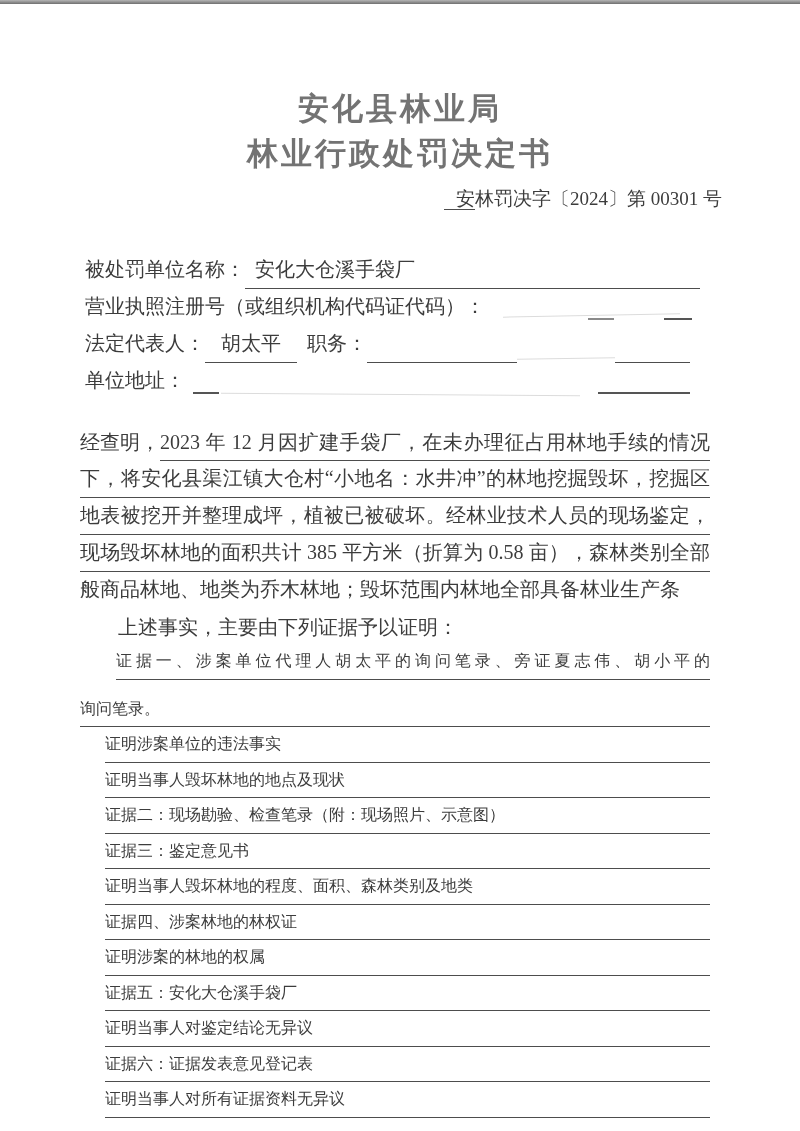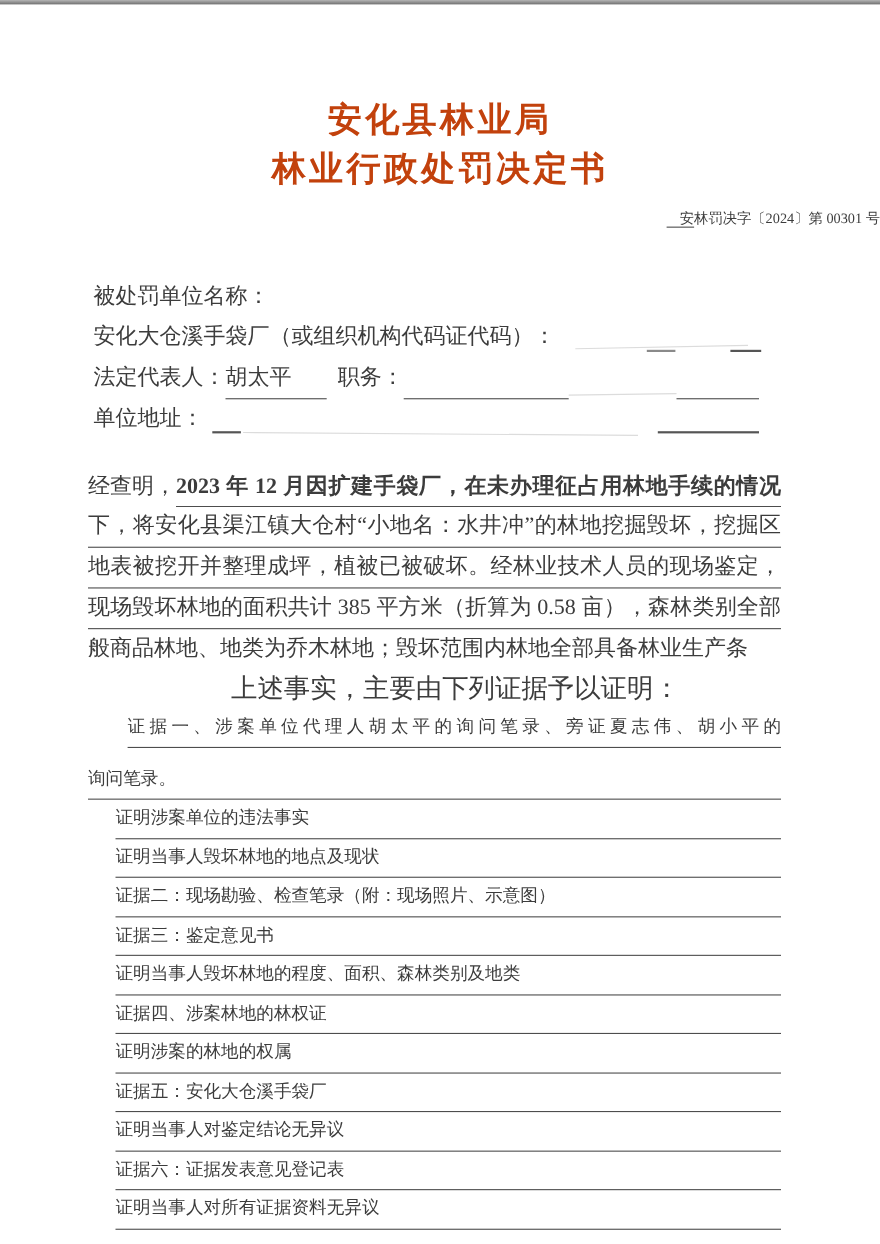--- a/index.html
+++ b/index.html
@@ -8,54 +8,54 @@
     width:800px; height:1131px;
     margin:0 auto;
     background:#ffffff;
     font-family:"Liberation Serif","DejaVu Serif",serif;
     color:#3c3c3c;
     overflow:hidden;
   }
   .scan-edge { height:4px; background:linear-gradient(#b5b5b5,#6f6f6f); }
 
   
-  .title-block { margin-top:82px; text-align:center; color:#c2410c; }
+  .title-block { margin-top:82px; text-align:center; color:#737373; }
   .title-line { font-size:31px; font-weight:600; letter-spacing:3px; line-height:45px; }
 
   
-  .doc-no { margin-top:10px; text-align:right; font-size:13px; line-height:26px; }
+  .doc-no { margin-top:10px; text-align:right; padding-right:78px; font-size:19px; line-height:26px; }
   .doc-no .u-lead { border-bottom:1.5px solid #4d4d4d; padding-left:12px; }
 
   
   .fields { margin:40px 0 0 85px; width:625px; font-size:20px; }
   .frow { position:relative; display:flex; height:37px; line-height:35px; white-space:nowrap; }
   .flabel { flex:0 0 auto; }
   .fill { flex:1 1 auto; border-bottom:1.5px solid #4d4d4d; }
   .fill.pad { padding-left:10px; }
   .nofill { flex:1 1 auto; position:relative; }
-  .name-fill { flex:0 0 auto; width:92px; border-bottom:1.5px solid #4d4d4d; text-align:left; margin-right:10px; }
+  .name-fill { flex:0 0 auto; width:92px; border-bottom:1.5px solid #4d4d4d; text-align:center; margin-right:10px; }
   .seg { position:absolute; bottom:6px; border-bottom:2px solid #555; }
   .seg.light { border-bottom-color:#8a8a8a; }
   .whiteout { position:absolute; background:#ffffff; z-index:2; }
   .hairline { position:absolute; height:1px; background:#dcdcdc; z-index:3; }
 
   
   .paragraph { margin:1px 0 0 80px; width:630px; font-size:20px; }
   .prow { height:36px; line-height:35px; border-bottom:1.5px solid #4d4d4d;
           text-align:justify; text-align-last:justify; overflow:hidden; }
   .prow.first { display:flex; border-bottom:none; text-align:left; text-align-last:auto;margin-top:25px; }
   .prow.first .lead { flex:0 0 auto; white-space:nowrap; }
   .prow.first .rest { flex:1 1 auto; border-bottom:1.5px solid #4d4d4d;
-                      text-align:justify; text-align-last:justify; overflow:hidden;font-weight:bold; }
+                      text-align:justify; text-align-last:justify; overflow:hidden; }
   .prow.last { border-bottom:none; text-align:left; text-align-last:auto; }
   .prow.last .inkline { display:inline-block; border-bottom:1.5px solid #4d4d4d; line-height:34px; }
 
   
   .ev-intro { margin-left:80px; width:630px; padding-left:38px; box-sizing:border-box;
-              font-size:24px; height:36px; line-height:38px;text-align:center; }
+              font-size:20px; height:36px; line-height:38px; }
   .evidence { margin-left:80px; width:630px; font-size:16px; }
   .erow { height:34.5px; line-height:33px; border-bottom:1.5px solid #4d4d4d; white-space:nowrap; overflow:hidden; }
   .erow.indent1 { margin-left:36px; width:594px; text-align:justify; text-align-last:justify; }
   .erow.fullw { width:630px;margin-top:12px; }
   .erow.std { margin-left:25px; width:605px; }
 </style>
 </head>
 <body>
 
 <div class="page">
@@ -65,24 +65,25 @@
     <div class="title-line">安化县林业局</div>
     <div class="title-line">林业行政处罚决定书</div>
   </div>
 
   <div class="doc-no"><span class="u-lead">安</span><span>林罚决字〔2024〕第 00301 号</span></div>
 
   <div class="fields">
 
     <div class="frow">
       <span class="flabel">被处罚单位名称：</span>
+      <span class="fill pad" style="margin-right:10px;">安化大仓溪手袋厂</span>
     </div>
 
     <div class="frow">
-      <span class="flabel">安化大仓溪手袋厂（或组织机构代码证代码）：</span>
+      <span class="flabel">营业执照注册号（或组织机构代码证代码）：</span>
       <span class="nofill">
         <span class="hairline" style="left:18px; right:30px; bottom:10px; transform:rotate(-1.1deg);"></span>
         <span class="seg light" style="right:96px; width:26px;"></span>
         <span class="seg" style="right:18px; width:28px;"></span>
       </span>
     </div>
 
     <div class="frow">
       <span class="flabel">法定代表人：</span>
       <span class="name-fill">胡太平</span>

